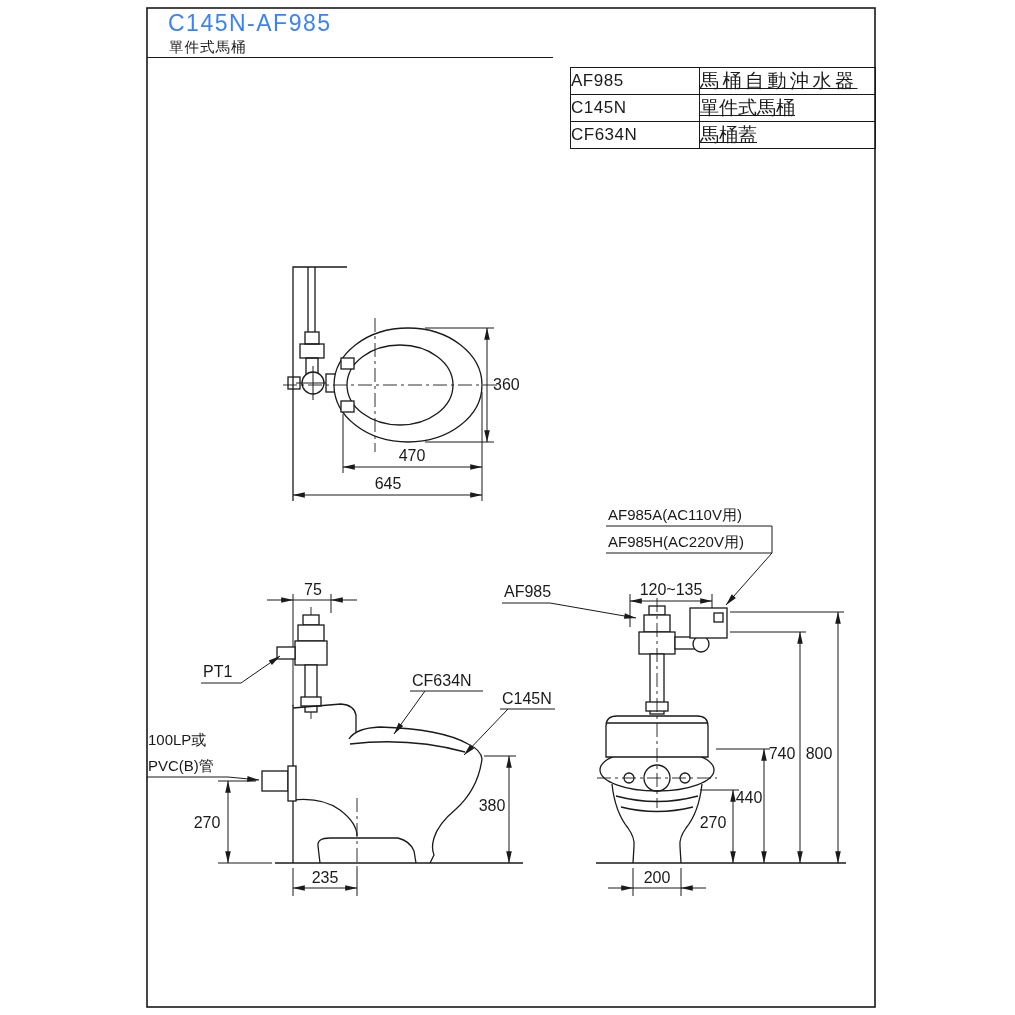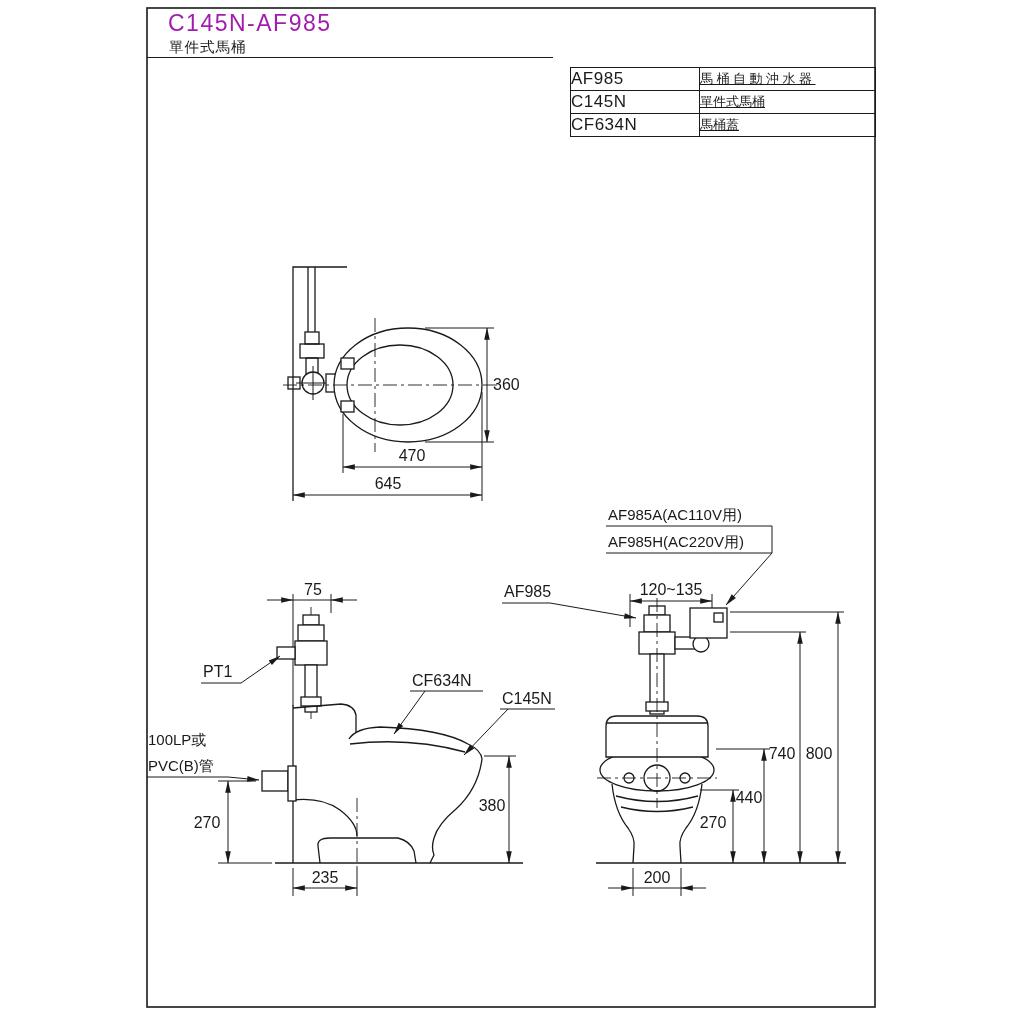--- a/index.html
+++ b/index.html
@@ -1,25 +1,25 @@
 <!DOCTYPE html>
 <html><head>
 <meta charset="utf-8">
 <style>
   html,body{margin:0;padding:0;background:#ffffff;}
   body{width:1015px;height:1015px;overflow:hidden;position:relative;
        font-family:"Liberation Sans", sans-serif;color:#1a1a1a;}
   .abs{position:absolute;}
-  .title-model{left:168px;top:10px;font-size:23px;letter-spacing:1.5px;color:#a21caf;}
+  .title-model{left:168px;top:10px;font-size:23px;letter-spacing:1.5px;color:#3b82f6;}
   .title-type{left:169px;top:38px;font-size:14.5px;letter-spacing:1px;}
   .title-rule{left:147px;top:57px;width:406px;border-top:1.4px solid #1a1a1a;height:0;}
   table.parts{position:absolute;left:570px;top:67px;width:306px;border-collapse:collapse;}
   table.parts td{border:1.4px solid #1a1a1a;height:22px;padding:0;vertical-align:middle;}
   td.code{width:128px;font-size:17px;padding-left:8px;letter-spacing:0.5px;}
-  td.pname{font-size:13px;padding-left:6px;text-decoration:underline;}
+  td.pname{font-size:19px;padding-left:6px;text-decoration:underline;}
   td.spread{letter-spacing:3.5px;}
   svg{position:absolute;left:0;top:0;}
   .s{stroke:#1a1a1a;stroke-width:1.3;fill:none;}
   .sf{stroke:#1a1a1a;stroke-width:1.3;fill:#ffffff;}
   .dim{stroke:#1a1a1a;stroke-width:1;fill:none;}
   .cl{stroke:#1a1a1a;stroke-width:0.9;fill:none;stroke-dasharray:14 4 3 4;}
   text{font-family:"Liberation Sans", sans-serif;fill:#1a1a1a;}
   text.t{font-size:16px;}
   text.tc{font-size:15px;}
   .mid{text-anchor:middle;}

